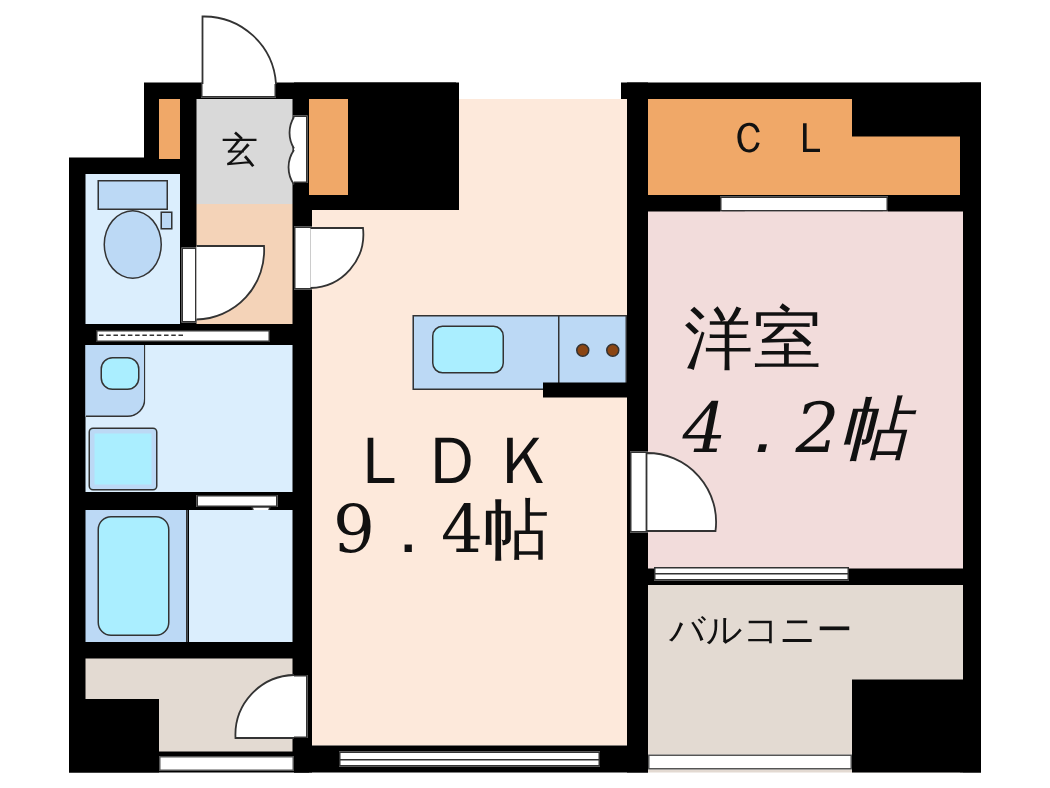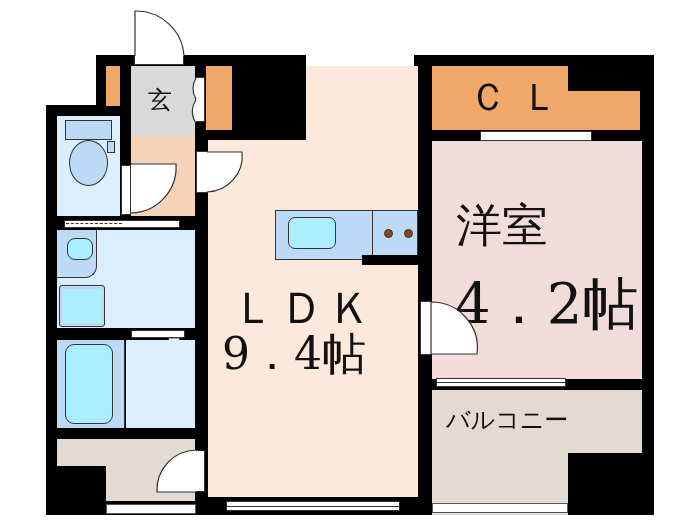--- a/index.html
+++ b/index.html
@@ -29,30 +29,30 @@
 <div class="abs" style="left:372px;top:210px;width:1px;height:50px;background:#333;"></div>
 <div class="abs" style="left:384px;top:229px;width:9px;height:9px;border-radius:50%;background:#8b4513;border:1px solid #333;"></div>
 <div class="abs" style="left:404px;top:229px;width:9px;height:9px;border-radius:50%;background:#8b4513;border:1px solid #333;"></div>
 <div class="abs wall" style="left:362px;top:255px;width:60px;height:10px;"></div>
 
 <div class="label" style="left:232px;top:286px;font-size:44px;letter-spacing:4px;">ＬＤＫ</div>
 <div class="label" style="left:222px;top:332px;font-size:44px;">9．4帖</div>
 
 <div class="abs" style="left:432px;top:66px;width:208px;height:64px;background:#f0a868;"></div>
 <div class="abs wall" style="left:568px;top:66px;width:72px;height:25px;"></div>
-<div class="label" style="left:469px;top:78px;font-size:38px;letter-spacing:14px;">ＣＬ</div>
+<div class="label" style="left:485px;top:78px;font-size:28px;letter-spacing:14px;">ＣＬ</div>
 <div class="abs" style="left:480px;top:131px;width:112px;height:10px;background:#fff;border:1px solid #333;"></div>
 <svg style="left:482px;top:141px;" width="110" height="22">
   <polygon points="0,0 14,0 7,20" fill="#fff" stroke="#333"></polygon>
   <polygon points="92,0 106,0 99,20" fill="#fff" stroke="#333"></polygon>
 </svg>
 
 <div class="abs" style="left:432px;top:141px;width:210px;height:238px;background:#f2dcdb;"></div>
 <div class="label" style="left:456px;top:202px;font-size:46px;">洋室</div>
-<div class="label" style="left:455px;top:276px;font-size:56px;">4．2帖</div>
+<div class="label" style="left:455px;top:262px;font-size:46px;font-style:italic;">4．2帖</div>
 <div class="abs" style="left:420px;top:301px;width:12px;height:54px;background:#fff;border:1px solid #333;"></div>
 <svg style="left:430px;top:301px;" width="50" height="56">
   <path d="M1,1 A46,46 0 0 1 47,53 L1,53 Z" fill="#fff" stroke="#333" stroke-width="1.2"></path>
 </svg>
 
 <div class="abs" style="left:436px;top:378px;width:130px;height:9px;background:#fff;border:1px solid #333;"></div>
 <div class="abs" style="left:436px;top:382px;width:130px;height:1px;background:#333;"></div>
 
 <div class="abs" style="left:432px;top:390px;width:210px;height:125px;background:#e3dad2;"></div>
 <div class="abs wall" style="left:568px;top:453px;width:86px;height:62px;"></div>

